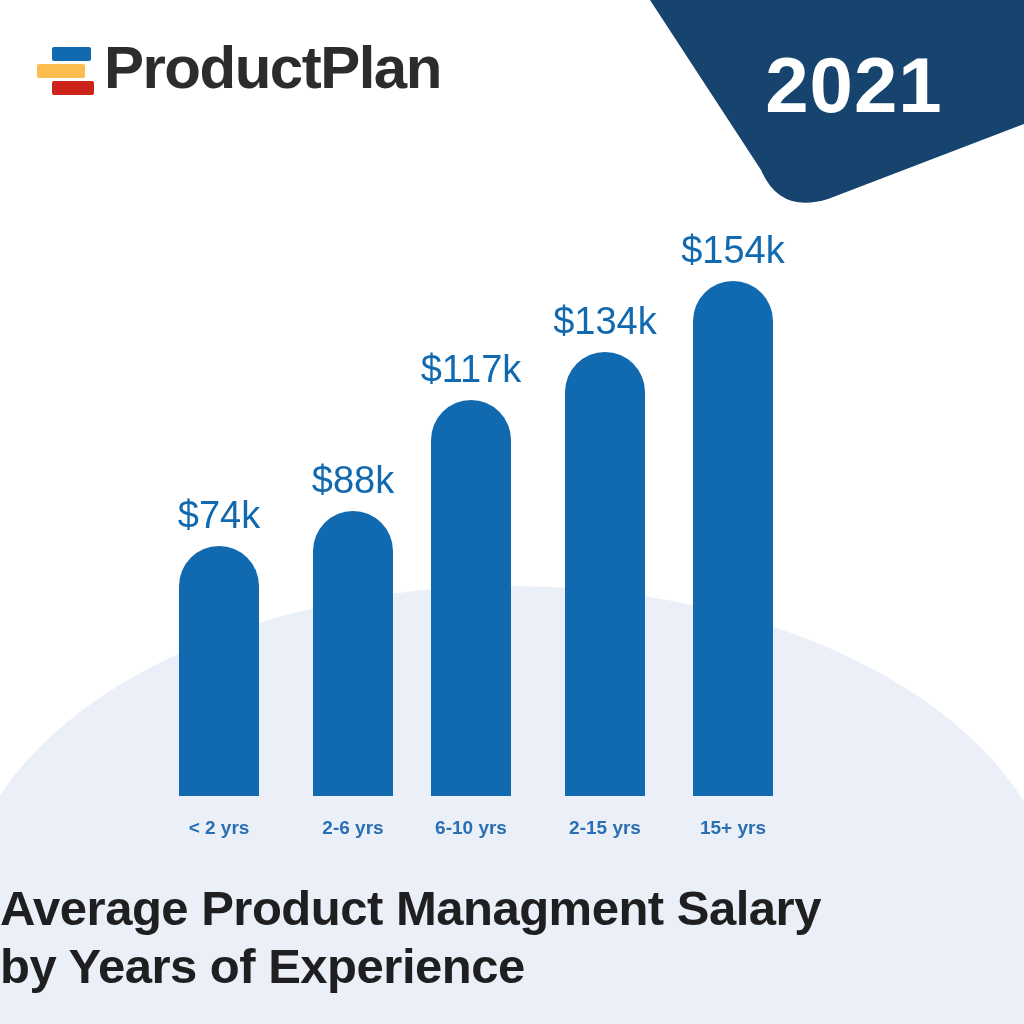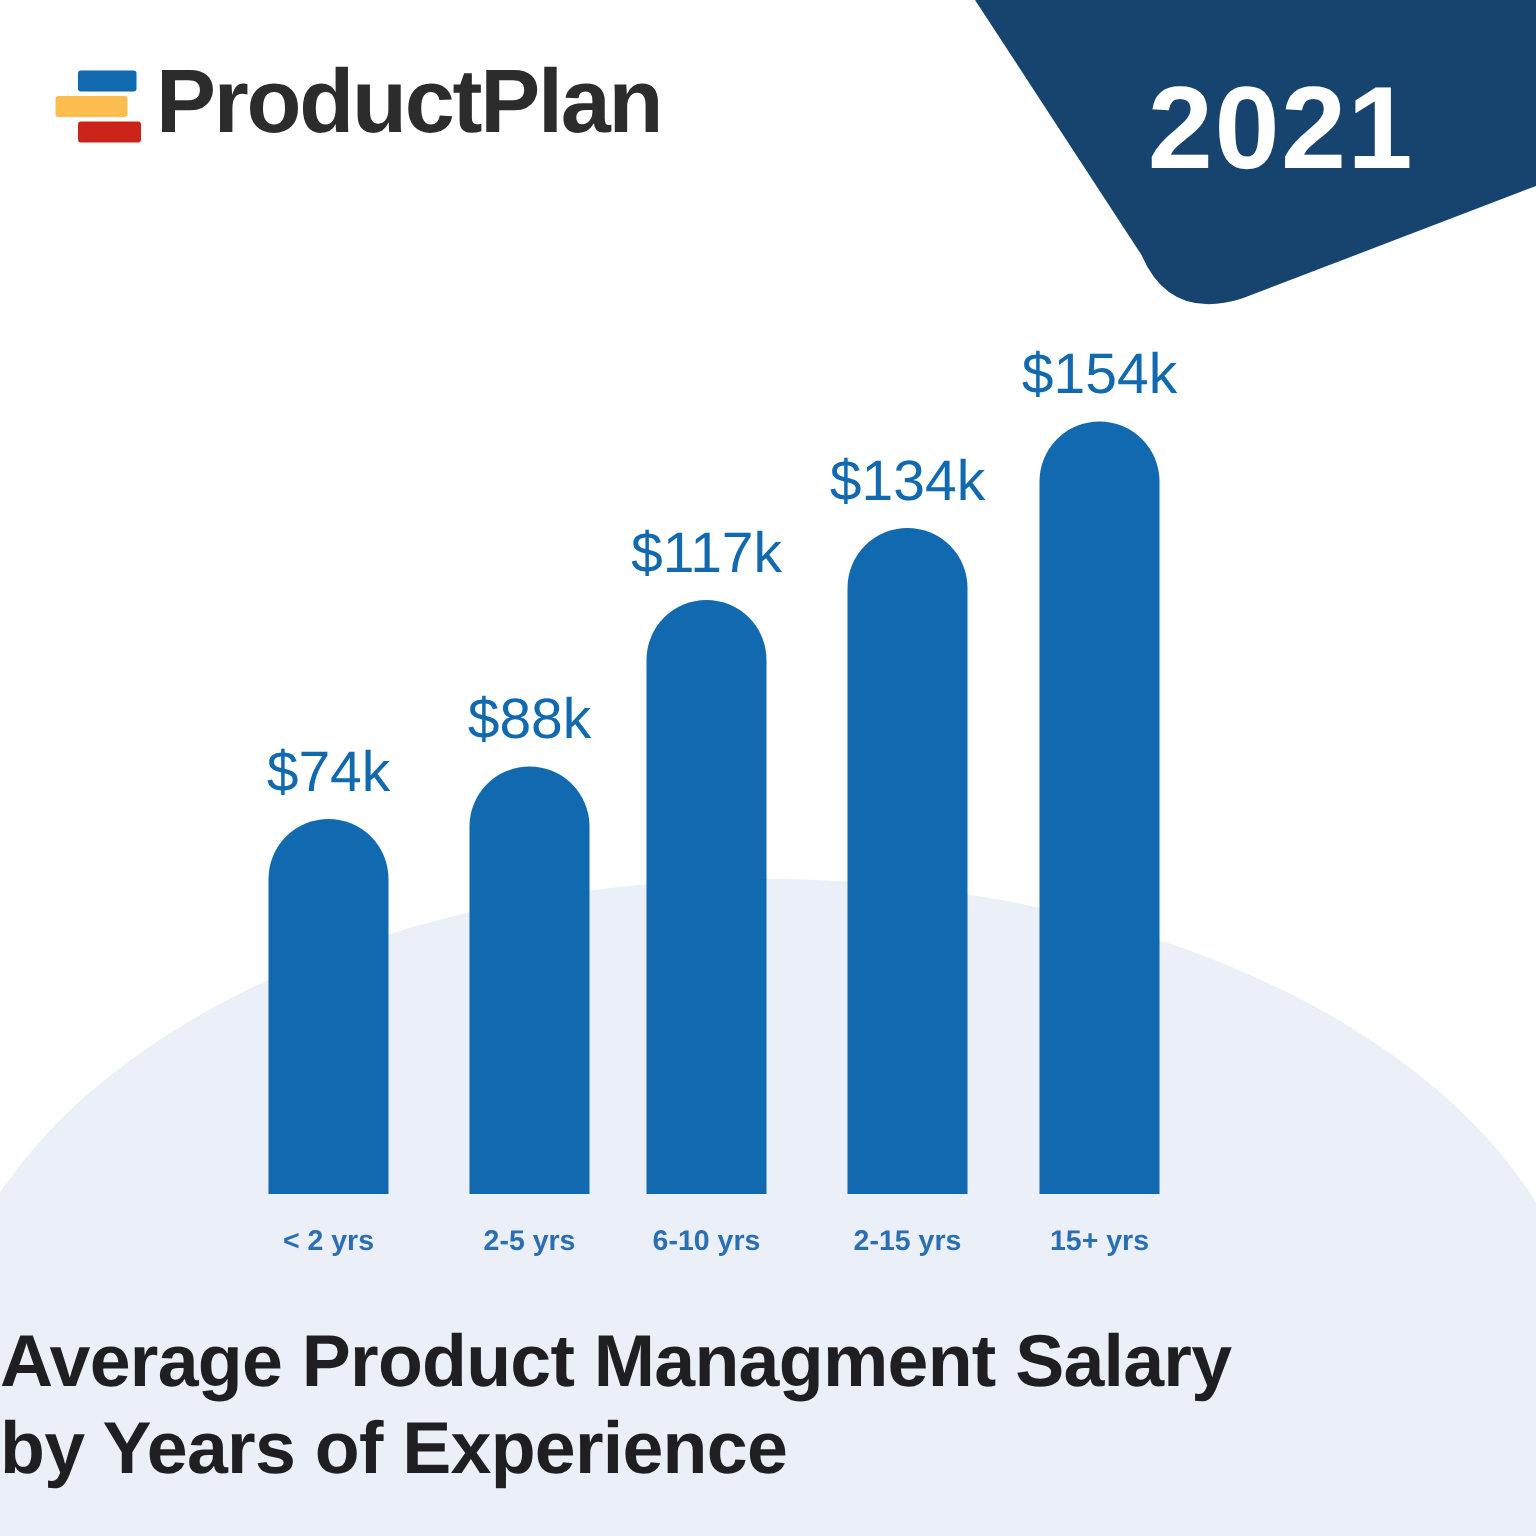--- a/index.html
+++ b/index.html
@@ -203,21 +203,21 @@
 
     <div class="bar-group" style="left:179px;">
       <div class="bar-value" style="bottom:262px;">$74k</div>
       <div class="bar" style="height:250px;"></div>
       <div class="bar-category">&lt; 2 yrs</div>
     </div>
 
     <div class="bar-group" style="left:297px;margin-left:16px;">
       <div class="bar-value" style="bottom:297px;">$88k</div>
       <div class="bar" style="height:285px;"></div>
-      <div class="bar-category">2-5 yrs</div>
+      <div class="bar-category">2-6 yrs</div>
     </div>
 
     <div class="bar-group" style="left:431px;">
       <div class="bar-value" style="bottom:408px;">$117k</div>
       <div class="bar" style="height:396px;"></div>
       <div class="bar-category">6-10 yrs</div>
     </div>
 
     <div class="bar-group" style="left:565px;">
       <div class="bar-value" style="bottom:456px;">$134k</div>

